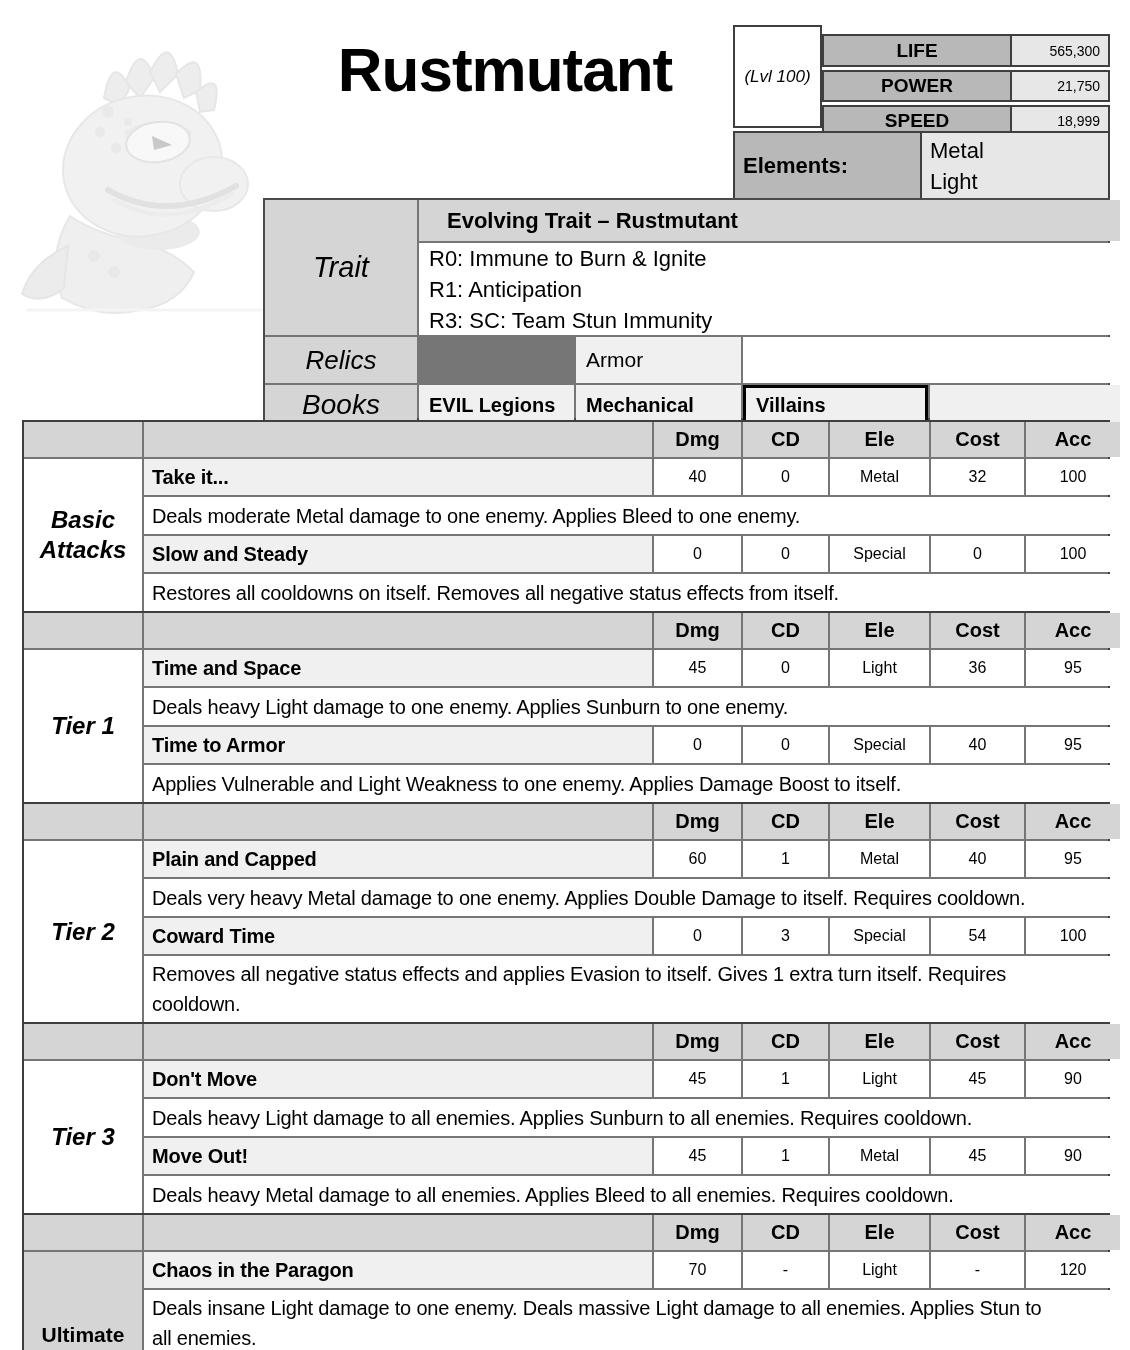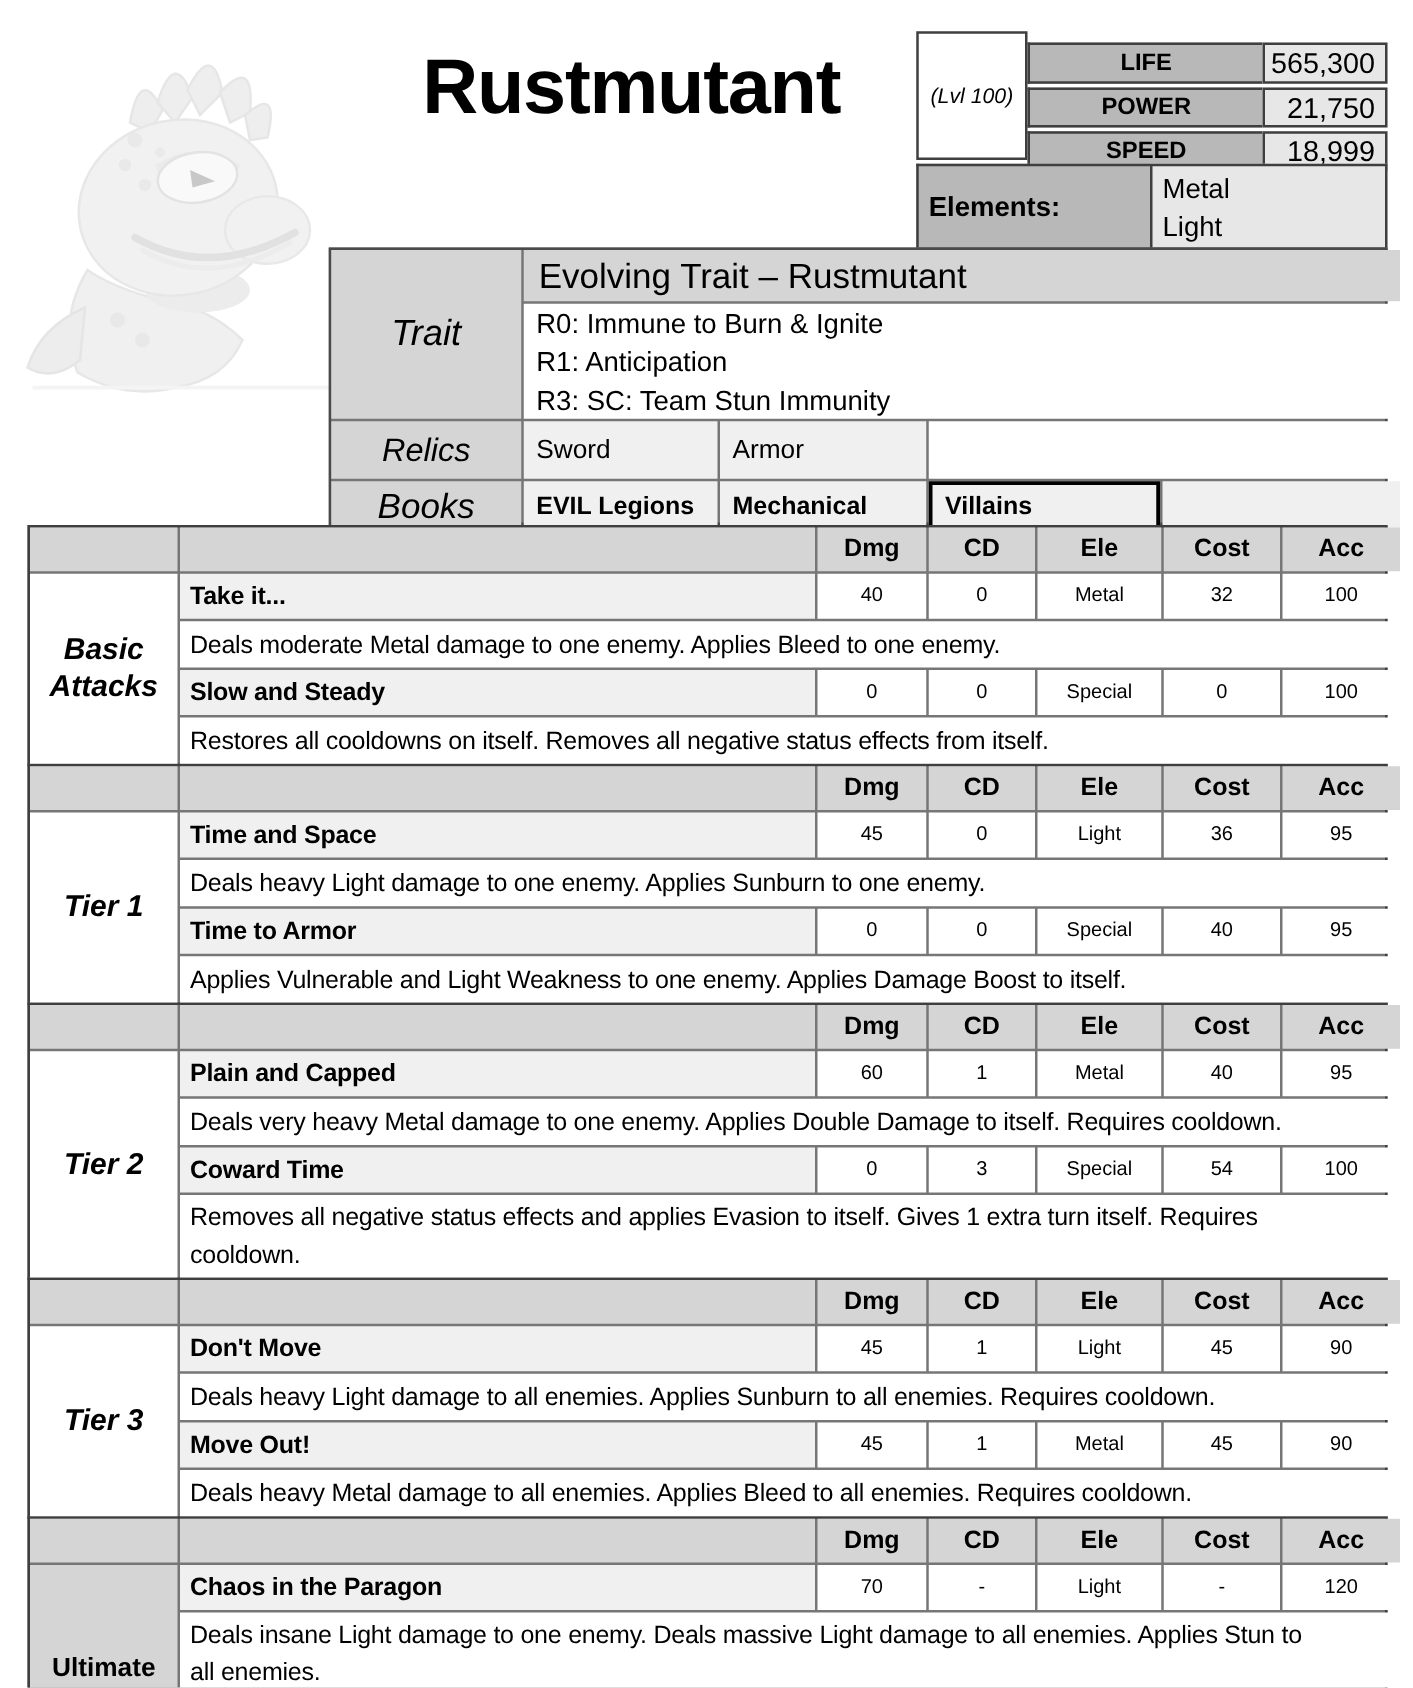--- a/index.html
+++ b/index.html
@@ -34,21 +34,21 @@
   .stat-row{display:grid;grid-template-columns:188px 100px;margin-bottom:3px;height:32px;}
   .stat-row:first-child{height:33px;}
   .stat-label{
     background:var(--gray-label);border:2px solid var(--border-dark);border-right:none;
     box-sizing:border-box;display:flex;align-items:center;justify-content:center;
     font-weight:bold;font-size:19px;
   }
   .stat-value{
     background:var(--gray-value);border:2px solid var(--border-dark);
     box-sizing:border-box;display:flex;align-items:center;justify-content:flex-end;
-    padding-right:8px;font-size:23px;padding-left:30px;
+    padding-right:8px;font-size:14px;padding-left:30px;
   }
   .elements{position:absolute;left:733px;top:131px;width:455px;height:69px;display:grid;grid-template-columns:187px 190px;}
   .elements-label{
     background:var(--gray-label);border:2px solid var(--border-dark);border-right:none;
     box-sizing:border-box;display:flex;align-items:center;padding-left:8px;
     font-weight:bold;font-size:22px;
   }
   .elements-value{
     background:var(--gray-value);border:2px solid var(--border-dark);
     box-sizing:border-box;display:flex;flex-direction:column;justify-content:center;
@@ -62,21 +62,21 @@
     background:var(--border-mid);gap:2px;border:2px solid #4a4a4a;box-sizing:border-box;
   }
   .trait-table > div{box-sizing:border-box;}
   .t-label{
     background:var(--gray-header);display:flex;align-items:center;justify-content:center;
     font-style:italic;font-size:29px;
   }
   .t-label.span2{grid-row:1 / span 2;grid-column:1;}
   .t-header{
     grid-column:2 / span 4;background:var(--gray-header);
-    display:flex;align-items:center;padding-left:12px;font-weight:normal;font-size:28px;
+    display:flex;align-items:center;padding-left:28px;font-weight:bold;font-size:22px;
   }
   .t-body{
     grid-column:2 / span 4;background:#fff;
     display:flex;flex-direction:column;justify-content:center;
     padding-left:10px;font-size:22px;line-height:31px;
   }
   .t-cell{background:var(--gray-namerow);display:flex;align-items:center;padding-left:10px;font-size:21px;}
   .t-cell.bold{font-weight:bold;font-size:20px;}
   .t-cell.villains{border:3px solid var(--black);}
   .t-empty-relic{grid-column:4 / span 2;background:#fff;}
@@ -184,21 +184,20 @@
 
 <div class="trait-table">
   <div class="t-label span2">Trait</div>
   <div class="t-header">Evolving Trait – Rustmutant</div>
   <div class="t-body">
     <span>R0: Immune to Burn &amp; Ignite</span>
     <span>R1: Anticipation</span>
     <span>R3: SC: Team Stun Immunity</span>
   </div>
   <div class="t-label" style="grid-row:3;grid-column:1;font-size:26px;">Relics</div>
-  <div class="t-cell" style="grid-row:3;grid-column:2;">Sword</div>
   <div class="t-cell" style="grid-row:3;grid-column:3;">Armor</div>
   <div class="t-empty-relic" style="grid-row:3;"></div>
   <div class="t-label" style="grid-row:4;grid-column:1;font-size:28px;">Books</div>
   <div class="t-cell bold" style="grid-row:4;grid-column:2;">EVIL Legions</div>
   <div class="t-cell bold" style="grid-row:4;grid-column:3;">Mechanical</div>
   <div class="t-cell bold villains" style="grid-row:4;grid-column:4;">Villains</div>
   <div class="t-cell" style="grid-row:4;grid-column:5;"></div>
 </div>
 
 <div id="skill-table">

